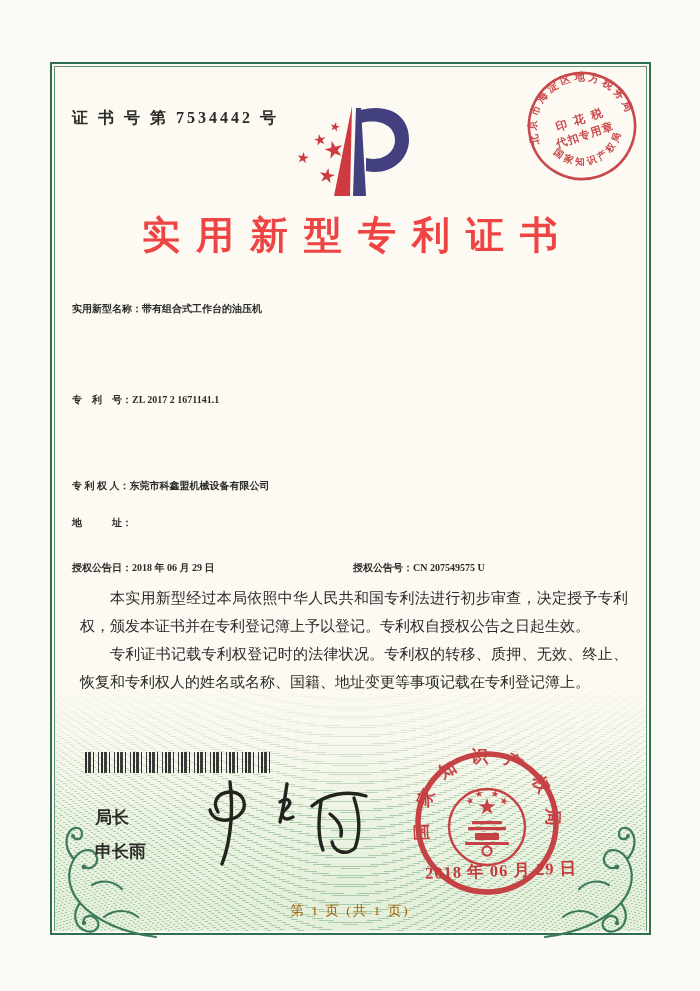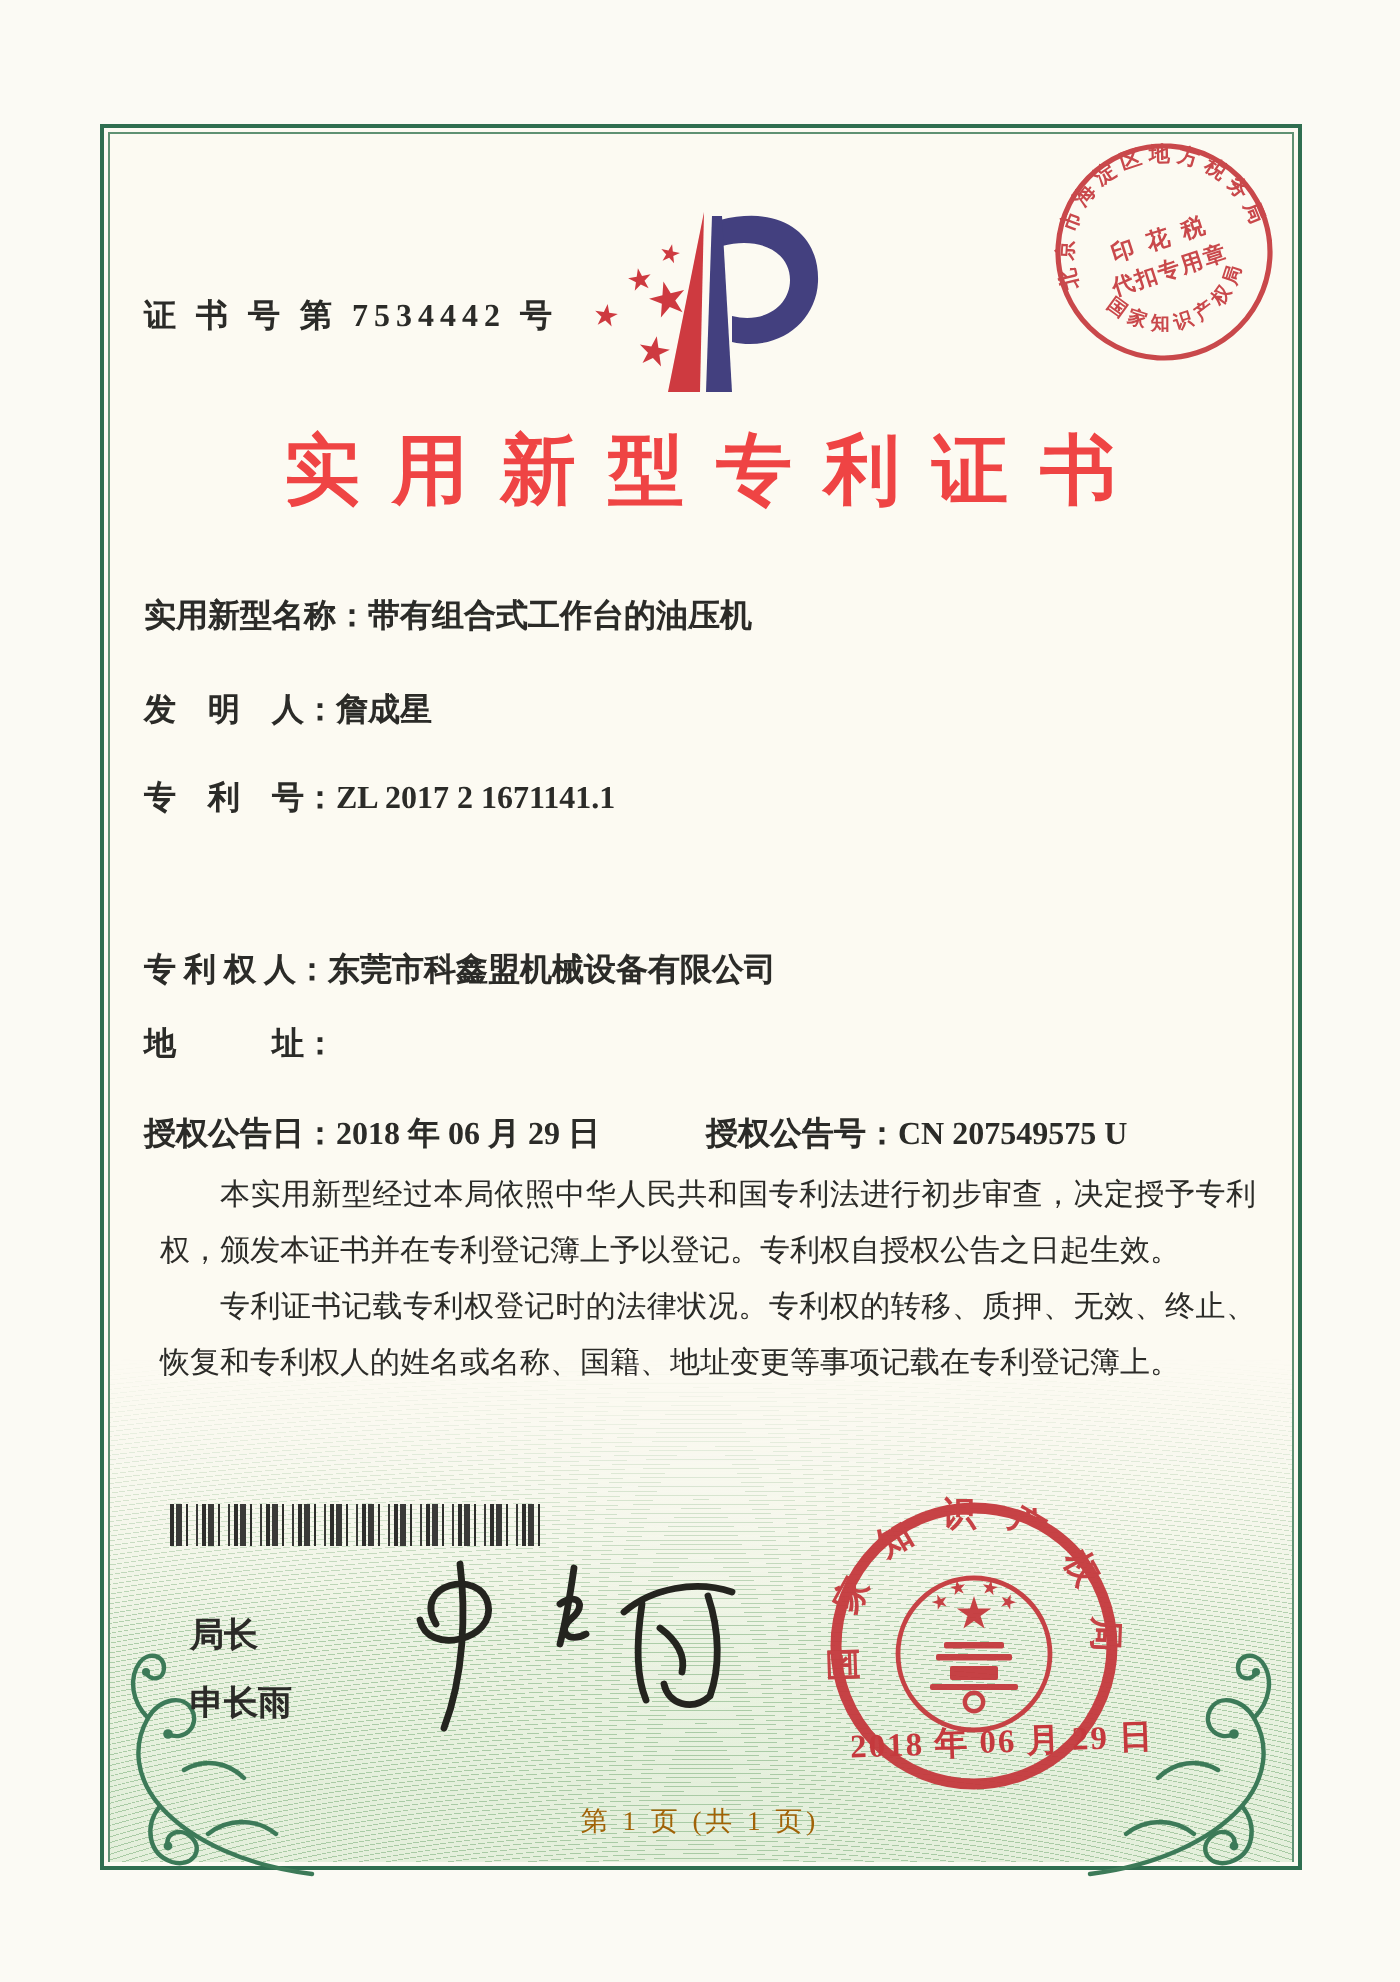--- a/index.html
+++ b/index.html
@@ -25,28 +25,28 @@
       repeating-radial-gradient(ellipse 1500px 560px at 50% 150%,rgba(121,173,121,.55) 0 1px,rgba(235,244,228,.25) 1px 6px),
       linear-gradient(to bottom,rgba(230,241,223,0) 0%,#e2eed9 85%);
     -webkit-mask-image:linear-gradient(to bottom,transparent 0%,#000 55%);
     mask-image:linear-gradient(to bottom,transparent 0%,#000 55%);
     pointer-events:none;
   }
   .flourish{position:absolute;width:118px;height:118px;pointer-events:none;}
   .flourish.bl{left:44px;bottom:48px;}
   .flourish.br{right:43px;bottom:48px;transform:scaleX(-1);}
   .cert-no{
-    position:absolute;left:72px;top:108px;font-size:16px;letter-spacing:3px;font-weight:600;margin-top:40px;
+    position:absolute;left:72px;top:108px;font-size:16px;letter-spacing:3px;font-weight:600;
   }
   .logo{position:absolute;left:276px;top:96px;width:150px;height:110px;}
   .title{
     position:absolute;left:0;right:0;top:210px;text-align:center;
     font-size:38px;font-weight:700;letter-spacing:16px;text-indent:16px;color:#ef4444;
   }
-  .field-row{position:absolute;left:72px;right:56px;font-size:16px;font-weight:600;line-height:24px;}
+  .field-row{position:absolute;left:72px;right:56px;font-size:10px;font-weight:600;line-height:24px;}
   .field-row .lab{white-space:pre;}
   .field-row .val{white-space:pre;}
   .addr-val{display:inline-block;vertical-align:top;max-width:438px;}
   .addr-val span{display:block;}
   .grant2{position:absolute;left:281px;top:0;white-space:nowrap;}
   .body-text{
     position:absolute;left:80px;top:584px;width:548px;
     font-size:15px;line-height:28px;text-align:justify;font-weight:500;
   }
   .body-text p{margin:0;text-indent:2em;}
@@ -143,23 +143,20 @@
     <use href="#star" transform="translate(44,44) scale(6) rotate(-10)" fill="#ce3a40"></use>
     <use href="#star" transform="translate(27,62) scale(6) rotate(8)" fill="#ce3a40"></use>
     <use href="#star" transform="translate(58,54) scale(9.5) rotate(-14)" fill="#ce3a40"></use>
     <use href="#star" transform="translate(51,80) scale(8) rotate(10)" fill="#ce3a40"></use>
   </svg>
 
   <div class="title">实用新型专利证书</div>
 
   <div class="field-row" style="top:297px">
     <span class="lab">实用新型名称：</span><span class="val">带有组合式工作台的油压机</span>
-  </div>
-  <div class="field-row" style="top:344px">
-    <span class="lab">发　明　人：</span><span class="val">詹成星</span>
   </div>
   <div class="field-row" style="top:388px">
     <span class="lab">专　利　号：</span><span class="val">ZL 2017 2 1671141.1</span>
   </div>
   <div class="field-row" style="top:474px">
     <span class="lab">专 利 权 人：</span><span class="val">东莞市科鑫盟机械设备有限公司</span>
   </div>
   <div class="field-row" style="top:511px">
     <span class="lab">地　　　址：</span>
   </div>

